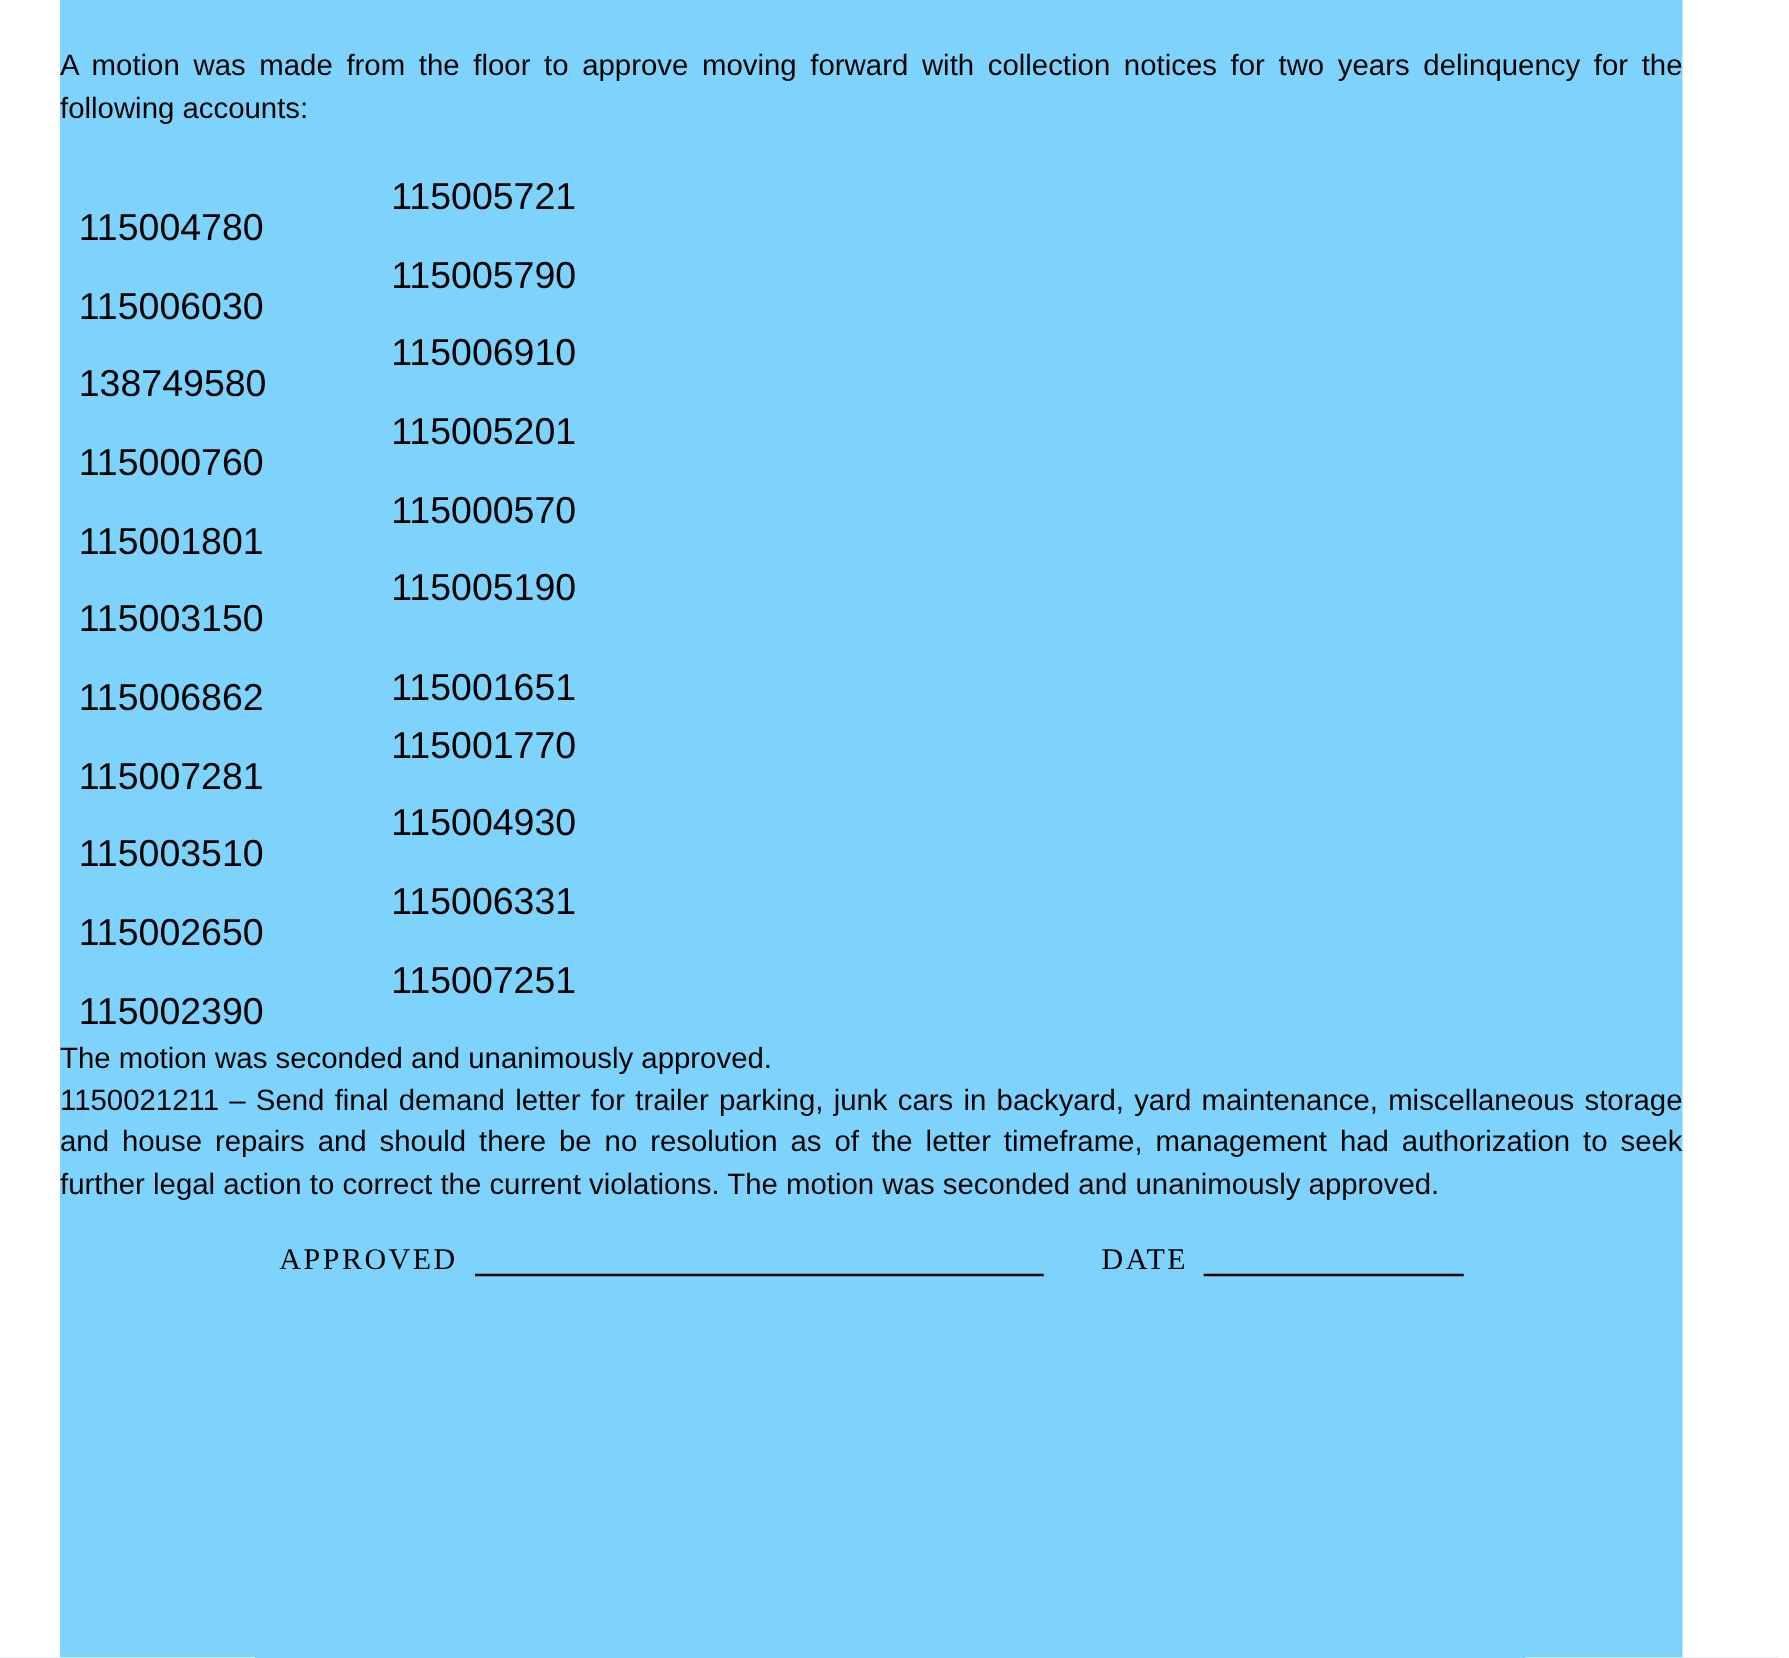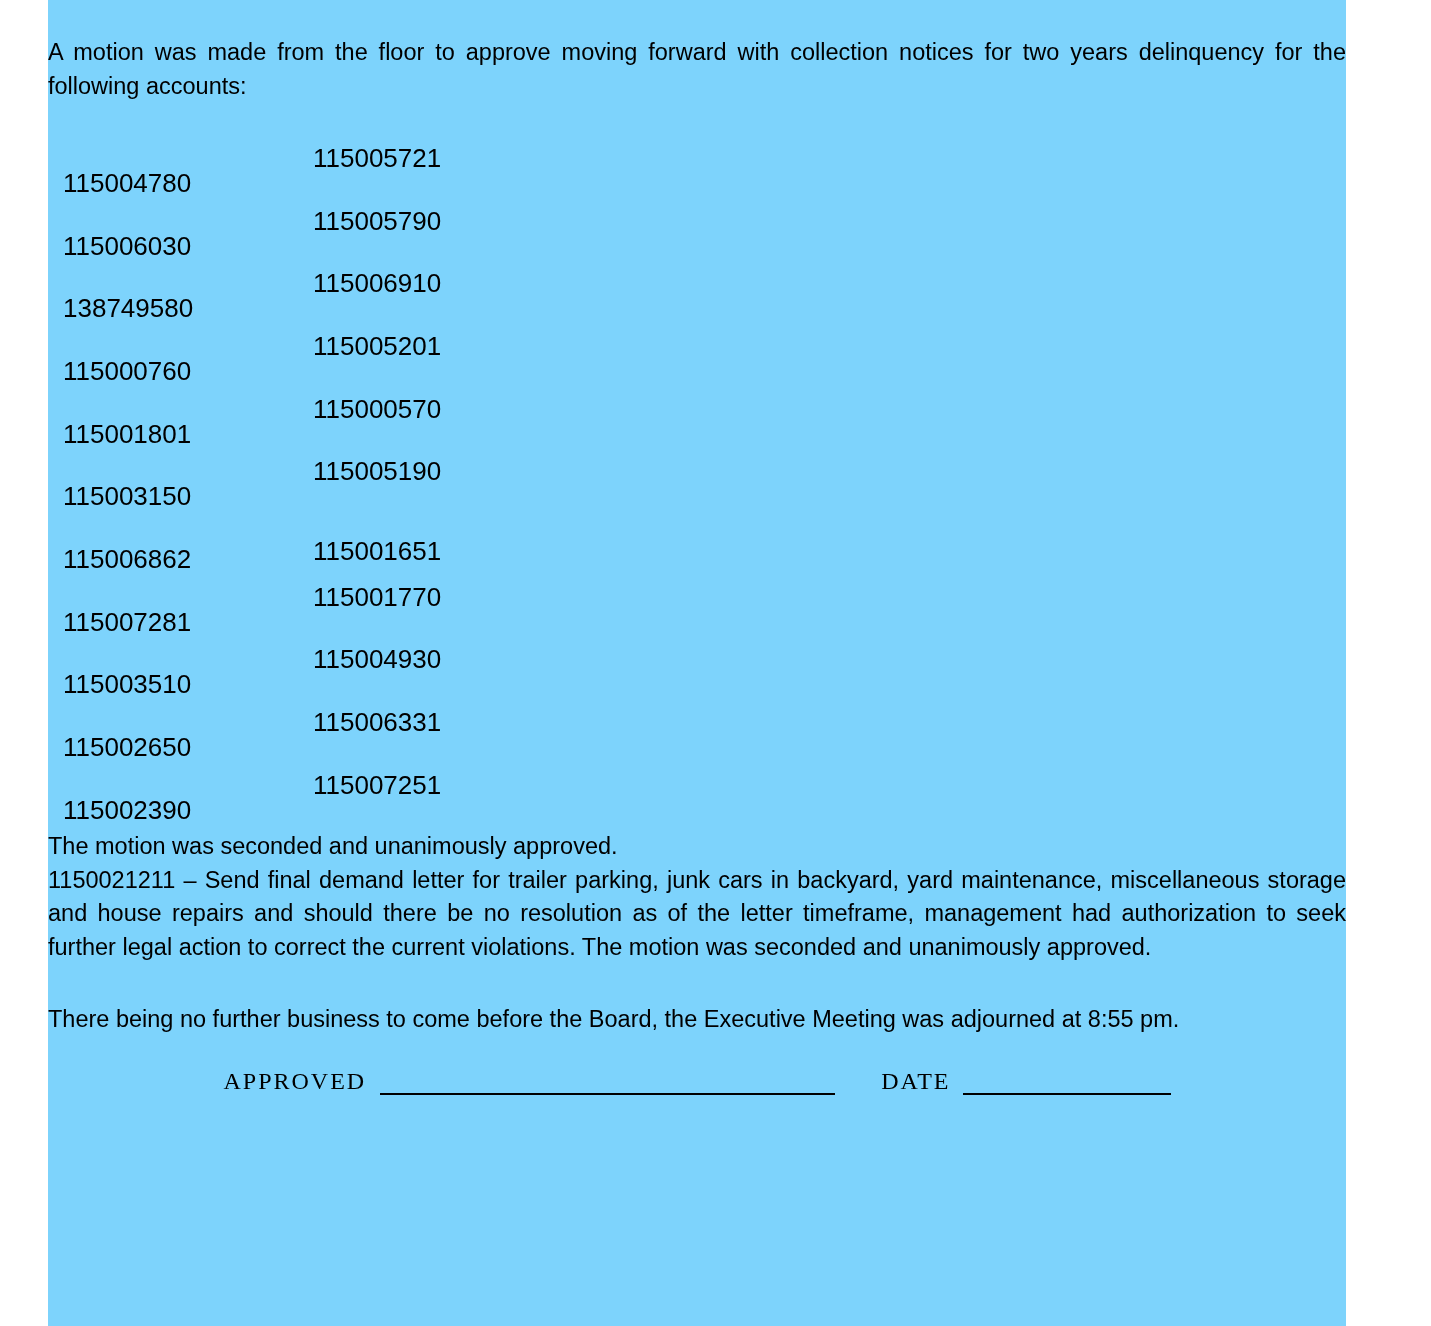--- a/index.html
+++ b/index.html
@@ -23,21 +23,21 @@
     font-size: 23.5px;
     line-height: 33.5px;
   }
   .justify { text-align: justify; }
 
   
   .accounts {
     position: relative;
     height: 690px;
     margin-top: 37px;
-    font-size: 26px;
+    font-size: 30px;
     line-height: 28px;
   }
   .acct {
     position: absolute;
     white-space: nowrap;
   }
   .acct.col-left  { left: 15px; }
   .acct.col-right { left: 265px; }
 
   .motion-result { margin-top: 0; }
@@ -104,19 +104,18 @@
     <span class="acct col-right" style="top:631px">115007251</span>
     <span class="acct col-left" style="top:656px">115002390</span>
   </div>
 
   <p class="motion-result">The motion was seconded and unanimously approved.</p>
 
 
 
   <p class="justify">1150021211 – Send final demand letter for trailer parking, junk cars in backyard, yard maintenance, miscellaneous storage and house repairs and should there be no resolution as of the letter timeframe, management had authorization to seek further legal action to correct the current violations. The motion was seconded and unanimously approved.</p>
 
-  <p class="adjournment">There being no further business to come before the Board, the Executive Meeting was adjourned at 8:55 pm.</p>
 
   <div class="signature-row">
     <span class="sig-label">APPROVED</span><span class="sig-line sig-line-approved"></span><span class="sig-label sig-label-date">DATE</span><span class="sig-line sig-line-date"></span>
   </div>
 
 </div>
 
 </body></html>

